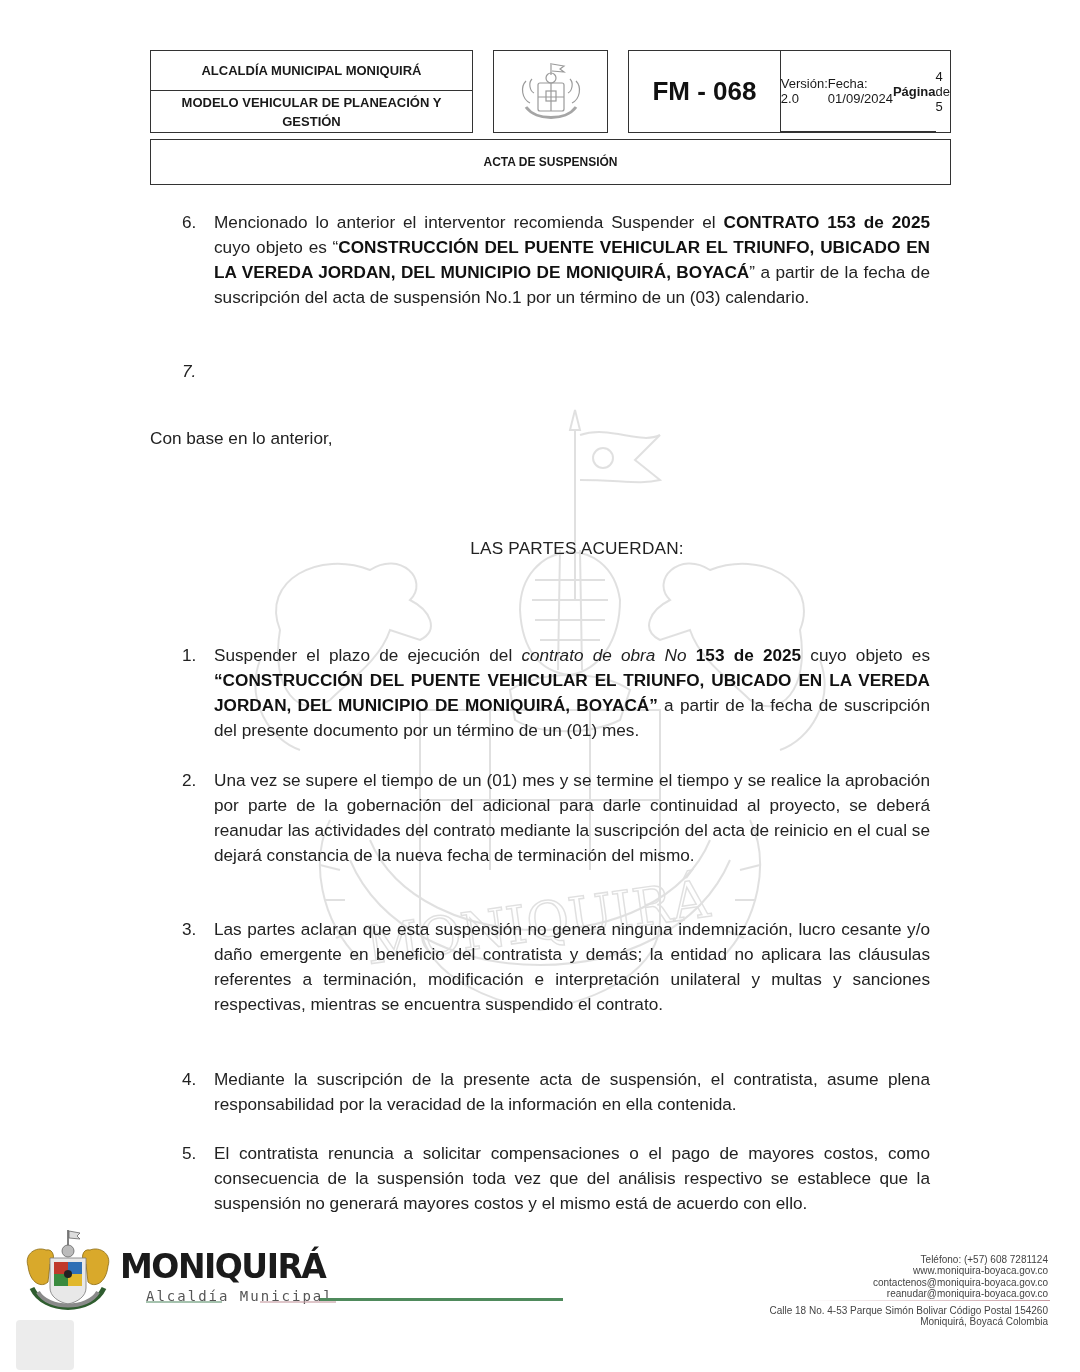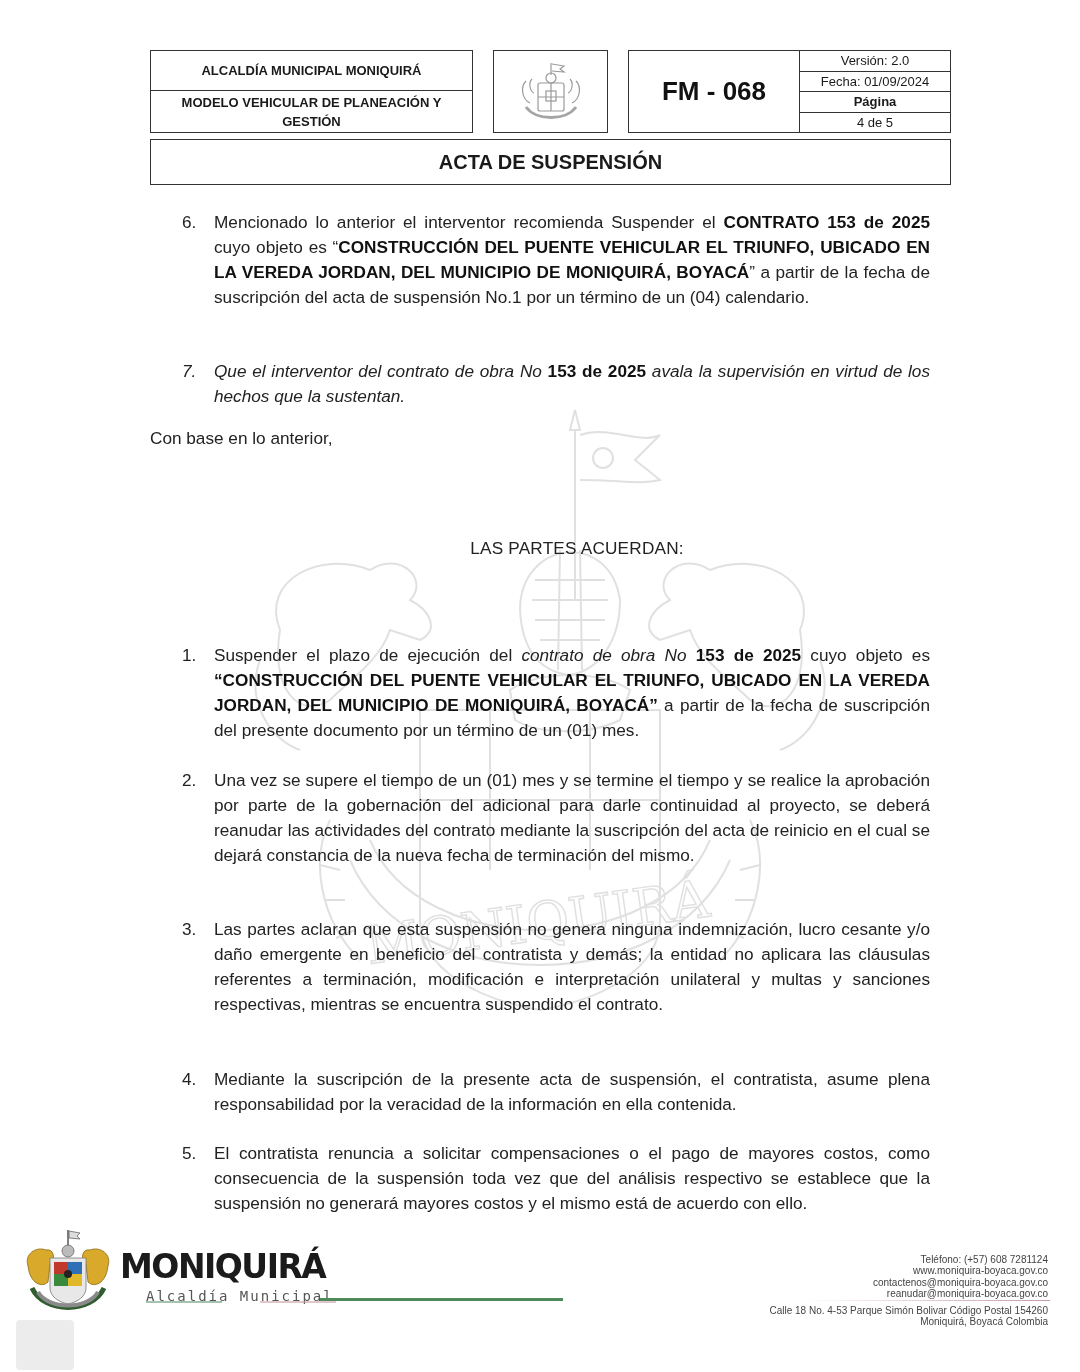--- a/index.html
+++ b/index.html
@@ -7,25 +7,25 @@
 
   
   .hdr-box { position: absolute; border: 1px solid #333; box-sizing: border-box; background: #fff; }
   .hdr-left { left: 150px; top: 50px; width: 323px; height: 83px; }
   .hdr-left .row { box-sizing: border-box; font-family: "Liberation Sans", sans-serif; font-weight: bold; font-size: 13px; text-align: center; display: flex; align-items: center; justify-content: center; line-height: 19px; }
   .hdr-left .row1 { height: 40px; border-bottom: 1px solid #333; }
   .hdr-left .row2 { height: 41px; padding: 0 10px; }
   .hdr-logo { left: 493px; top: 50px; width: 115px; height: 83px; display: flex; align-items: center; justify-content: center; }
   .hdr-code { left: 628px; top: 50px; width: 323px; height: 83px; display: flex; }
   .hdr-code .code { width: 170px; border-right: 1px solid #333; display: flex; align-items: center; justify-content: center; font-family: "Liberation Sans", sans-serif; font-weight: bold; font-size: 26px; color: #111; }
-  .hdr-code .meta { flex: 1; display: flex; flex-direction: column; }
+  .hdr-code .meta { flex: 1; display: flex; }
   .hdr-code .meta div { flex: 1; border-bottom: 1px solid #333; display: flex; align-items: center; justify-content: center; font-family: "Liberation Sans", sans-serif; font-size: 13px; }
   .hdr-code .meta div:last-child { border-bottom: none; }
   .hdr-code .meta .b { font-weight: bold; }
-  .hdr-title { left: 150px; top: 139px; width: 801px; height: 46px; display: flex; align-items: center; justify-content: center; font-family: "Liberation Sans", sans-serif; font-weight: bold; font-size: 20px; }
+  .hdr-title { left: 150px; top: 139px; width: 801px; height: 46px; display: flex; align-items: center; justify-content: center; font-family: "Liberation Sans", sans-serif; font-weight: bold; font-size: 12px; }
 
   
   .watermark { position: absolute; left: 240px; top: 400px; width: 600px; height: 640px; opacity: 0.22; pointer-events: none; }
 
   
   .content { position: absolute; left: 0; top: 0; width: 1080px; }
   .para { position: absolute; font-family: "Liberation Sans", sans-serif; font-size: 17.2px; line-height: 25px; text-align: justify; color: #222; }
   .para .num { position: absolute; left: -32px; top: 0; }
   .item { left: 214px; width: 716px; }
   .para b { color: #111; }
@@ -106,25 +106,24 @@
 
     <path d="M90 420 C70 460 80 520 120 560 M510 420 C530 460 520 520 480 560"></path>
     <path d="M100 470 L80 465 M105 500 L84 500 M115 530 L96 538 M500 470 L520 465 M495 500 L516 500 M485 530 L504 538"></path>
   </g>
   <text x="300" y="540" text-anchor="middle" font-family="DejaVu Serif, serif" font-size="52" fill="none" stroke="#777" stroke-width="1.5" transform="rotate(-8 300 540)">MONIQUIRÁ</text>
 </svg>
 
 <div class="content">
   <div class="para item" style="top:210px;">
     <span class="num">6.</span>
-    <span class="txt"><span>Mencionado lo anterior el interventor recomienda Suspender el </span><b>CONTRATO 153 de 2025</b><span> cuyo objeto es “</span><b>CONSTRUCCIÓN DEL PUENTE VEHICULAR EL TRIUNFO, UBICADO EN LA VEREDA JORDAN, DEL MUNICIPIO DE MONIQUIRÁ, BOYACÁ</b><span>” a partir de la fecha de suscripción del acta de suspensión No.1 por un término de un (04) calendario.</span></span>
+    <span class="txt"><span>Mencionado lo anterior el interventor recomienda Suspender el </span><b>CONTRATO 153 de 2025</b><span> cuyo objeto es “</span><b>CONSTRUCCIÓN DEL PUENTE VEHICULAR EL TRIUNFO, UBICADO EN LA VEREDA JORDAN, DEL MUNICIPIO DE MONIQUIRÁ, BOYACÁ</b><span>” a partir de la fecha de suscripción del acta de suspensión No.1 por un término de un (03) calendario.</span></span>
   </div>
   <div class="para item" style="top:359px;">
     <span class="num" style="font-style:italic">7.</span>
-    <span class="txt"><i>Que el interventor del contrato de obra No </i><b>153 de 2025</b><i> avala la supervisión en virtud de los hechos que la sustentan.</i></span>
   </div>
 
   <div class="para plain" style="top:426px;">Con base en lo anterior,</div>
 
   <div class="para center-text" style="top:536px;padding-left:37px;">LAS PARTES ACUERDAN:</div>
 
   <div class="para item" style="top:643px;">
     <span class="num">1.</span>
     <span class="txt"><span>Suspender el plazo de ejecución del </span><i>contrato de obra No</i><span> </span><b>153 de 2025</b><span> cuyo objeto es </span><b>“CONSTRUCCIÓN DEL PUENTE VEHICULAR EL TRIUNFO, UBICADO EN LA VEREDA JORDAN, DEL MUNICIPIO DE MONIQUIRÁ, BOYACÁ”</b><span> a partir de la fecha de suscripción del presente documento por un término de un (01) mes.</span></span>
   </div>

